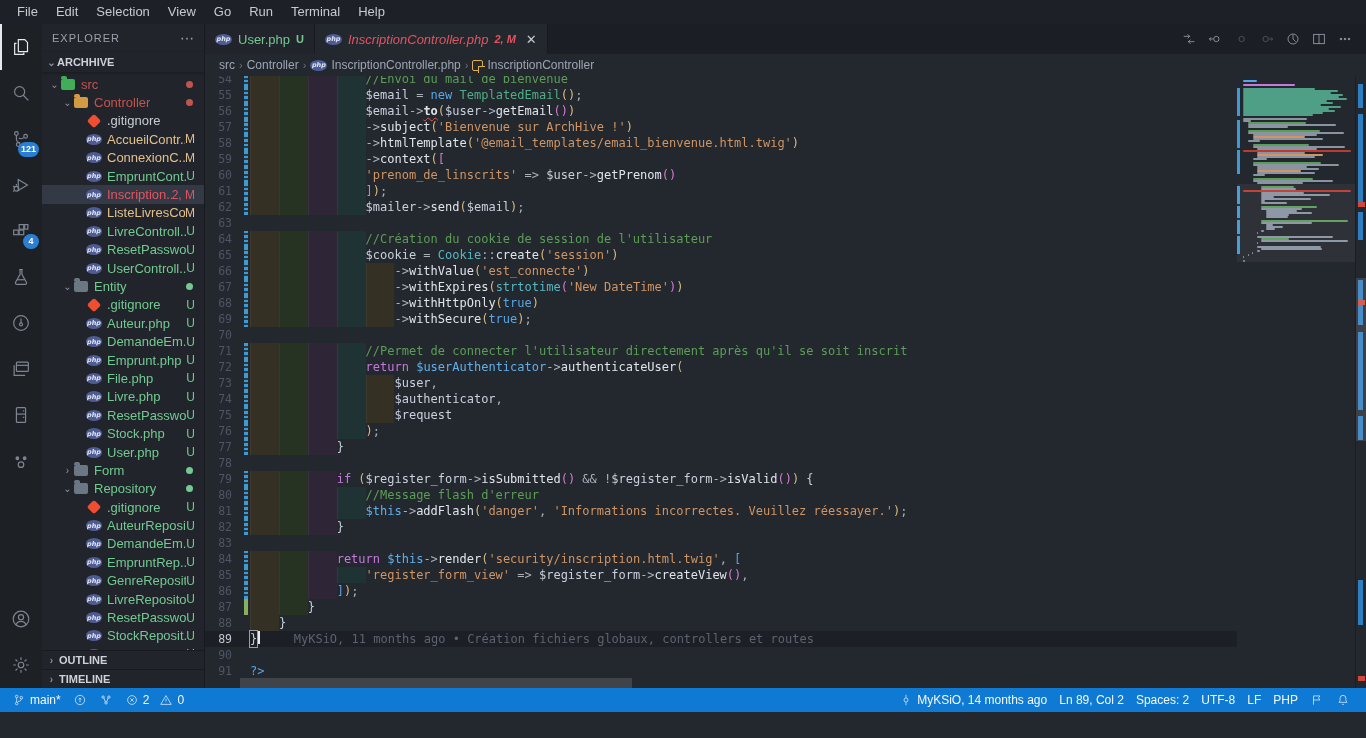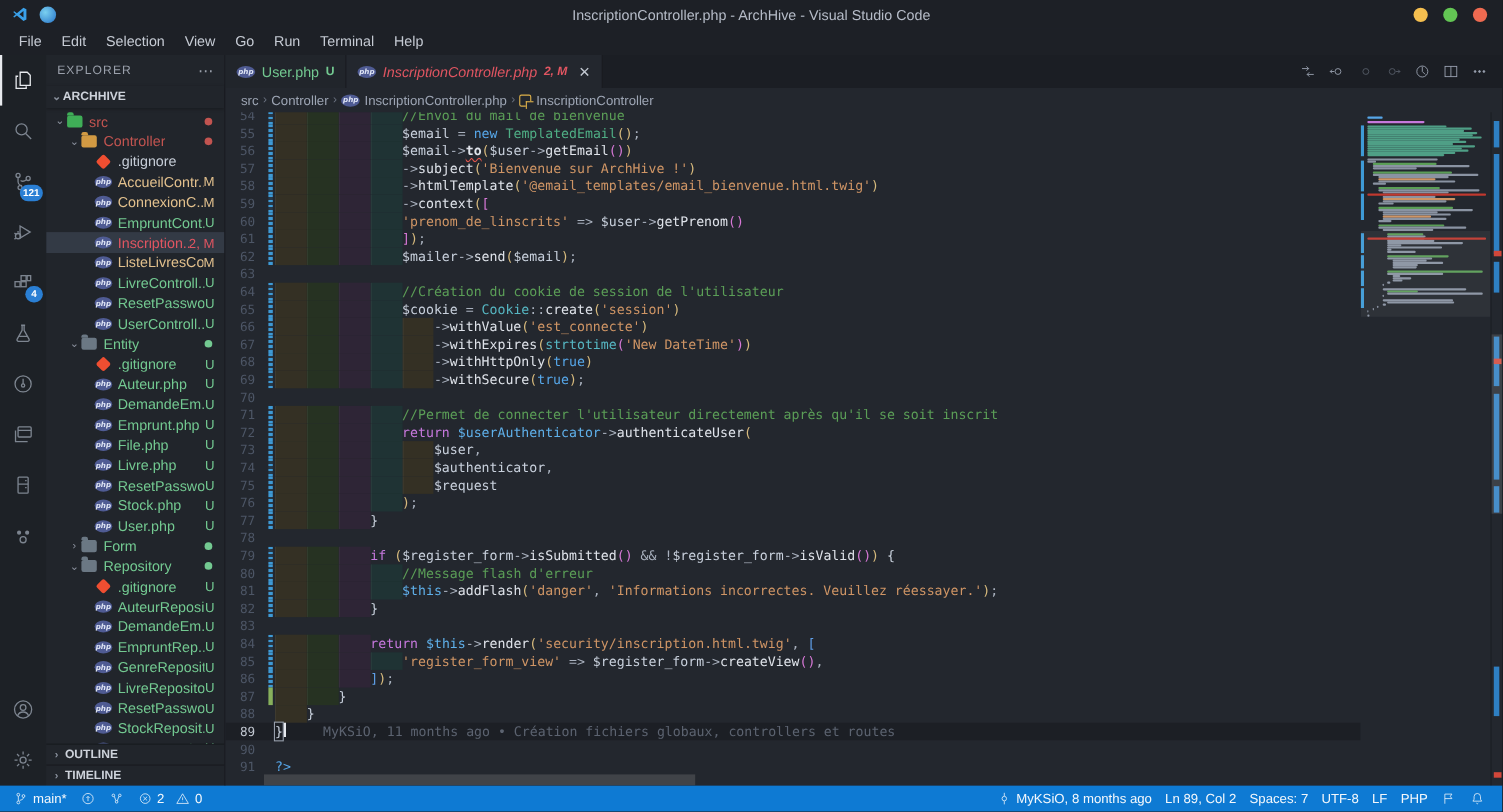--- a/index.html
+++ b/index.html
@@ -97,34 +97,20 @@
   .folder-swatch { width:14px; height:11px; border-radius:2px; position:relative; }
   .folder-swatch:before { content:""; position:absolute; top:-3px; left:0; width:6px; height:3px; border-radius:2px 2px 0 0; background:inherit; }
   .class-glyph { width:11px; height:11px; border:1.4px solid #deb14a; border-radius:2px; position:relative; }
   .class-glyph:after{ content:""; position:absolute; right:-3px; bottom:-3px; width:6px; height:6px; background:#23272e; border-left:1.4px solid #deb14a; border-top:1.4px solid #deb14a; }
 </style>
 </head>
 <body>
 
 <div id="window">
 
-  <div class="titlebar">
-    <div class="tb-left">
-      <svg class="vscode-logo" viewBox="0 0 24 24">
-        <path d="M17 3 L21 5 L21 19 L17 21 L8 13.5 L4.5 16.2 L3 15.3 L6.5 12 L3 8.7 L4.5 7.8 L8 10.5 Z M17 7.5 L11.5 12 L17 16.5 Z" fill="#3aa0e8"></path>
-      </svg>
-      <span class="app-dot"></span>
-    </div>
-    <span class="tb-title">InscriptionController.php - ArchHive - Visual Studio Code</span>
-    <div class="win-controls">
-        <span class="win-dot" style="background: rgb(245, 191, 79);"></span>
-        <span class="win-dot" style="background: rgb(99, 197, 84);"></span>
-        <span class="win-dot" style="background: rgb(238, 106, 81);"></span>
-      </div>
-  </div>
 
   <div class="menubar">
       <span class="menu-item">File</span>
       <span class="menu-item">Edit</span>
       <span class="menu-item">Selection</span>
       <span class="menu-item">View</span>
       <span class="menu-item">Go</span>
       <span class="menu-item">Run</span>
       <span class="menu-item">Terminal</span>
       <span class="menu-item">Help</span>
@@ -777,27 +763,27 @@
         </span>
       </div>
     <div class="st-right" id="st-right">
         <span class="st-item">
           <span style="display: flex;">
             <svg viewBox="0 0 24 24">
               <circle cx="12" cy="12" r="3.5"></circle>
               <path d="M12 3v5M12 16v5"></path>
             </svg>
           </span>
-          <span>MyKSiO, 8 months ago</span>
+          <span>MyKSiO, 14 months ago</span>
         </span>
         <span class="st-item">
           <span>Ln 89, Col 2</span>
         </span>
         <span class="st-item">
-          <span>Spaces: 7</span>
+          <span>Spaces: 2</span>
         </span>
         <span class="st-item">
           <span>UTF-8</span>
         </span>
         <span class="st-item">
           <span>LF</span>
         </span>
         <span class="st-item">
           <span>PHP</span>
         </span>

